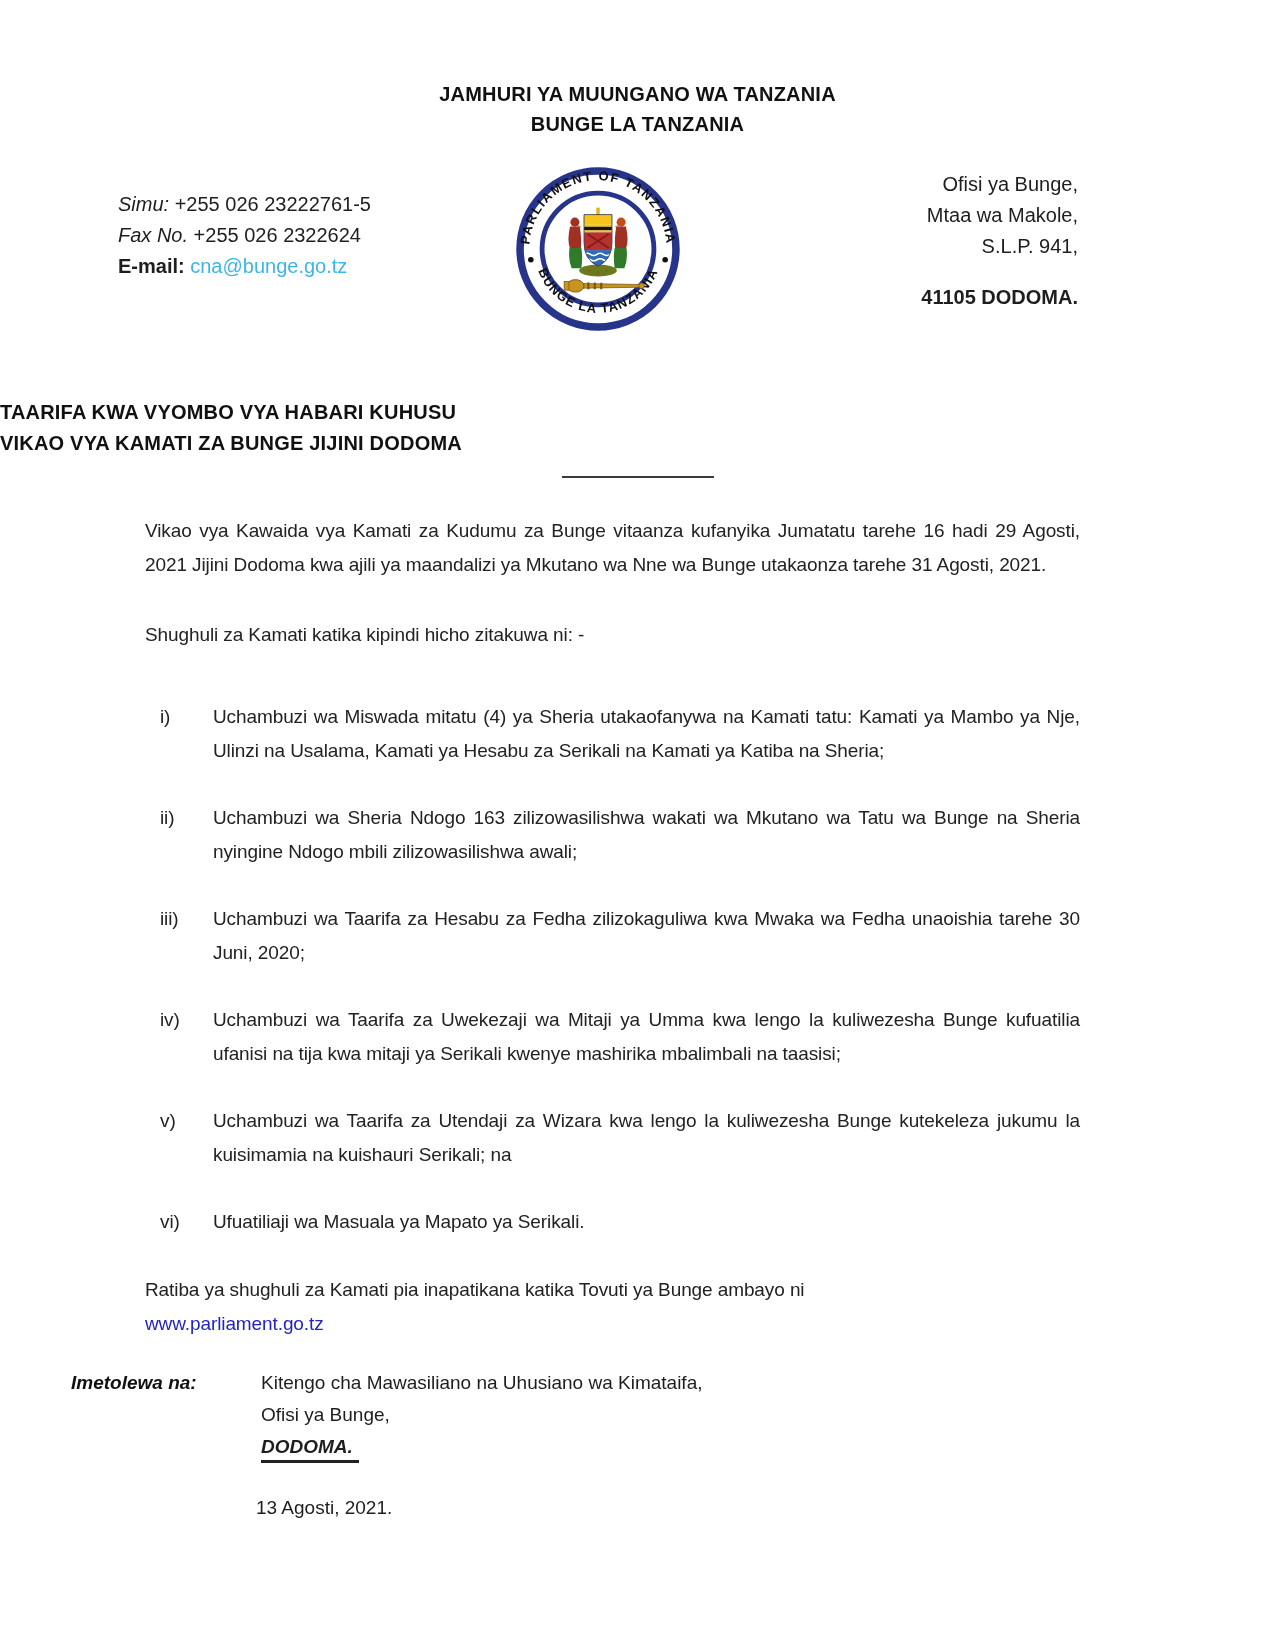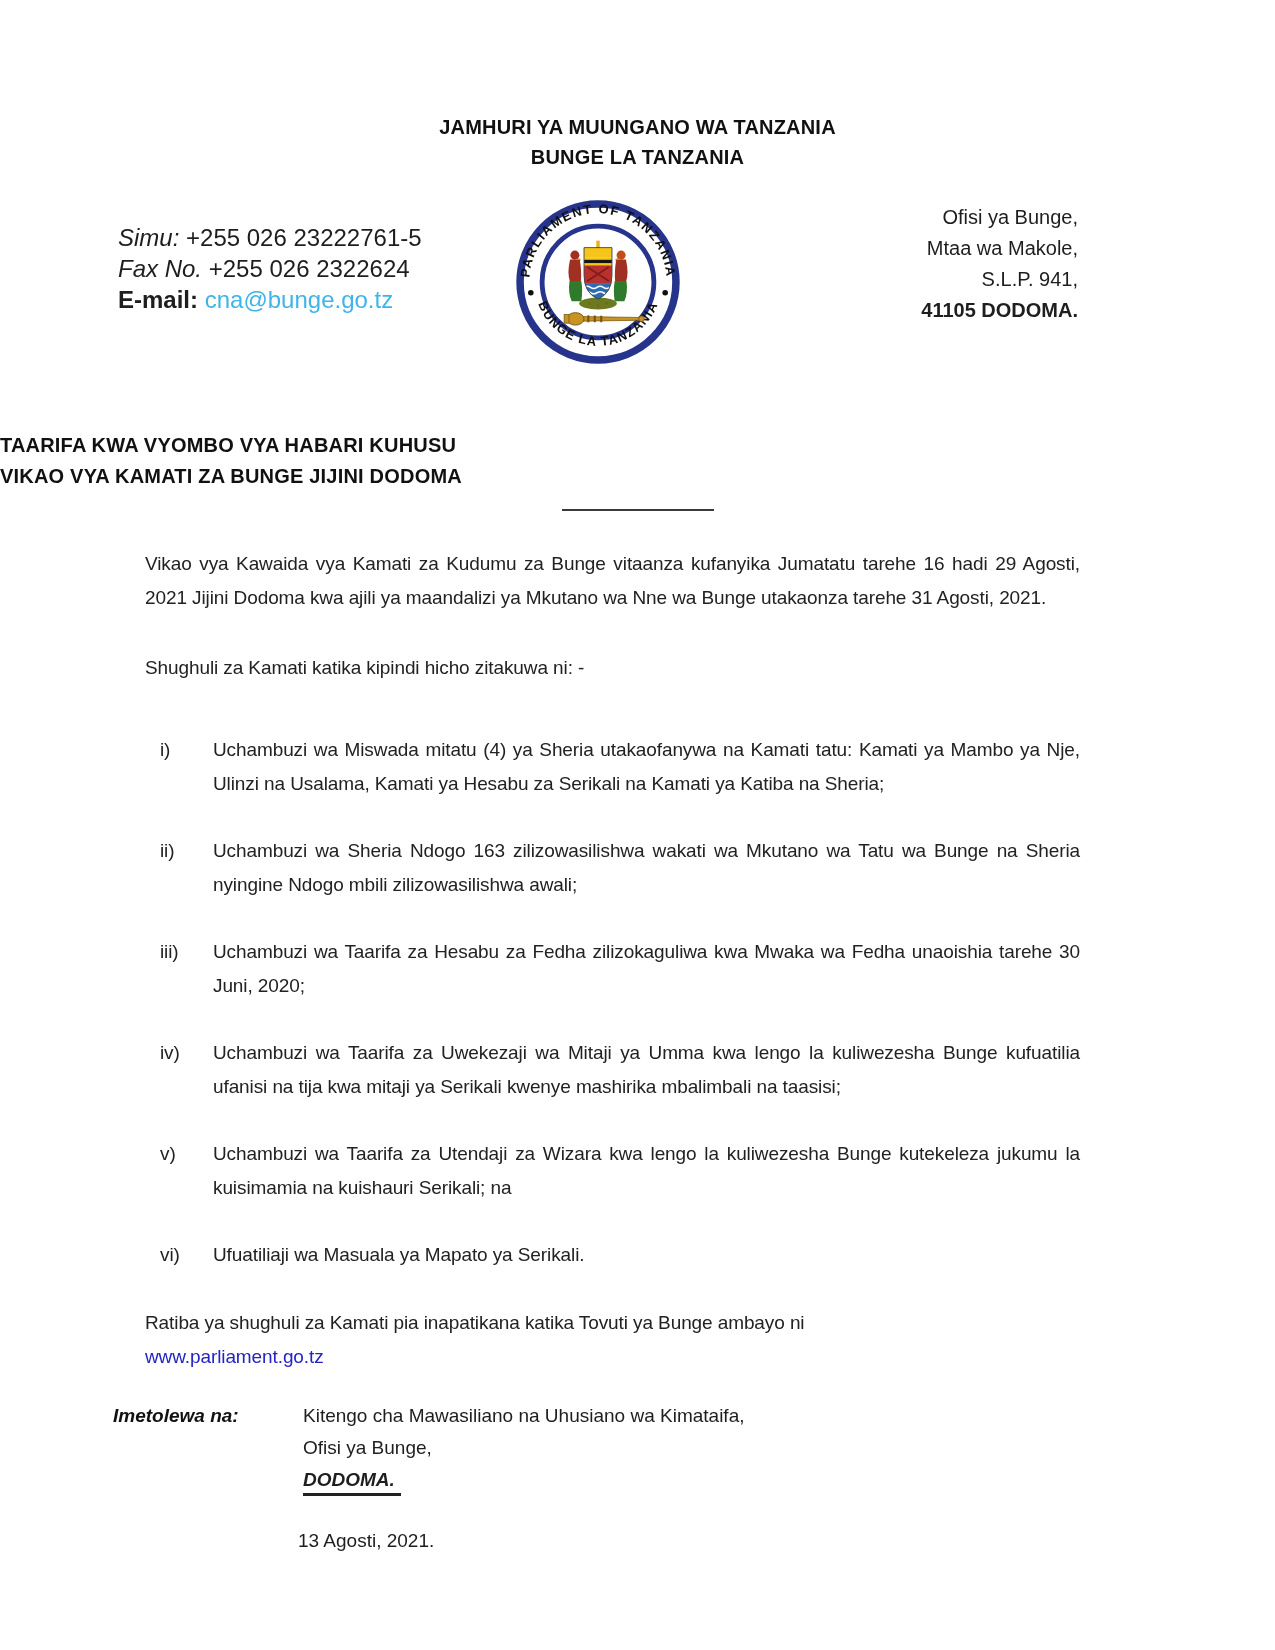--- a/index.html
+++ b/index.html
@@ -9,55 +9,55 @@
     height: 1650px;
     font-family: "Liberation Sans", sans-serif;
     color: #1e1e1e;
     overflow: hidden;
     position: relative;
   }
   .page { width: 100%; height: 100%; }
 
   
   .head-titles {
-    padding-top: 112px;
+    padding-top: 79px;
     text-align: center;
     font-weight: bold;
     font-size: 20px;
     line-height: 30px;
     letter-spacing: 0.2px;
     color: #111;
   }
 
   
   .letterhead {
     margin-top: 24px;
     display: grid;
     grid-template-columns: 1fr 200px 1fr;
     padding-left: 118px;
     padding-right: 197px;
     align-items: start;
   }
   .contact-left {
     margin-top: 26px;
-    font-size: 24px;
+    font-size: 20px;
     line-height: 31px;
     white-space: nowrap;
   }
   .contact-left .lab-italic { font-style: italic; }
   .contact-left .lab-bold { font-weight: bold; text-align: center; }
   .email-link { color: #3eb4e8; text-decoration: none; cursor: pointer; margin-top: 43px; }
   .contact-right {
     margin-top: 6px;
     text-align: right;
     font-size: 20px;
     line-height: 31px;
     white-space: nowrap;
   }
-  .contact-right .bold { font-weight: bold; }
+  .contact-right .bold { font-weight: bold; margin-top: 20px; }
   .seal-wrap { display: flex; justify-content: center; align-items: flex-start; }
 
   
   .press-title {
     margin-top: 62px;
     text-align: left;
     font-weight: bold;
     font-size: 20px;
     line-height: 31px;
     letter-spacing: 0.2px;
@@ -93,21 +93,21 @@
   .num-item .item-text {
     flex: 1 1 auto;
     text-align: justify;
   }
 
   .closing { margin-top: 34px; }
   .site-link { color: #2424c2; text-decoration: none; cursor: pointer; }
 
   
   .issued-block {
-    margin: 26px 195px 0 113px;
+    margin: 26px 195px 0 71px;
     display: flex;
     font-size: 19px;
     line-height: 32px;
     justify-content: center;
   }
   .issued-label {
     flex: 0 0 190px;
     font-weight: bold;
     font-style: italic;
     color: #111;

